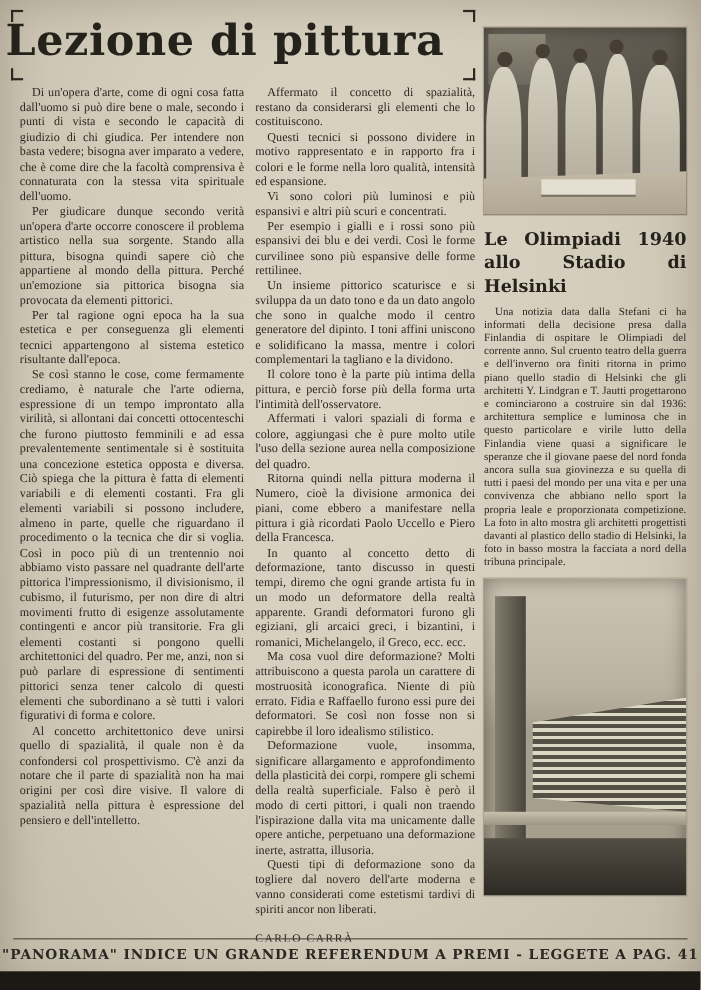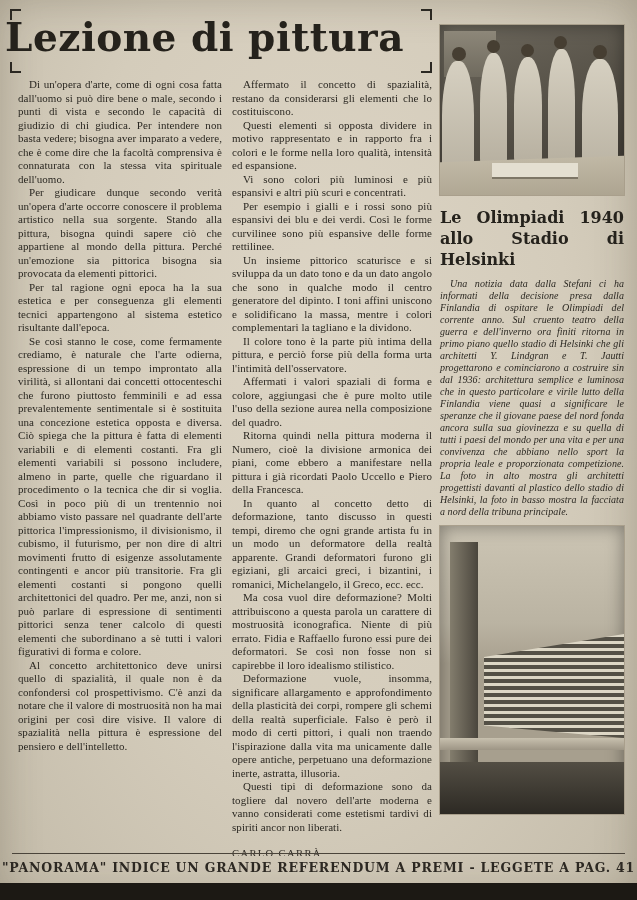--- a/index.html
+++ b/index.html
@@ -57,21 +57,21 @@
   .h5{left:153px;top:20px;width:14px;height:14px;}
   .table{left:-8px;right:-8px;bottom:-14px;height:50px;
          background:linear-gradient(#c0b8a5,#a89f8b);transform:skewY(-2deg);}
   .model{left:52px;bottom:18px;width:86px;height:14px;background:#e4dfd1;
          box-shadow:0 2px 0 #7d7666;}
 
   .side-title{margin:12px 0 8px 0;font-family:"DejaVu Serif", serif;font-weight:700;
               color:#25221c;}
   .side-title .line{display:block;font-size:16px;line-height:21px;
               text-align:justify;text-align-last:justify;}
-  .side-body{font-style:italic;font-size:10px;line-height:12px;text-align:justify;
+  .side-body{font-size:10px;line-height:12px;text-align:justify;
              text-indent:10px;hyphens:auto;letter-spacing:.05px;}
 
   .photo-bottom{height:288px;margin-top:8px;background:linear-gradient(#ccc5b4 0%,#bab3a2 34%,#a79f8e 48%);}
   .pb-tower{left:10px;top:16px;width:28px;height:262px;
             background:linear-gradient(90deg,#837d6d,#5c574c 70%,#4a463d);}
   .pb-facade{left:44px;right:0;top:108px;height:104px;
              background:repeating-linear-gradient(180deg,#ddd7c6 0 3px,#545046 3px 7px);
              clip-path:polygon(0 22%,100% 0,100% 100%,0 88%);}
   .pb-walk{left:0;right:0;top:212px;height:12px;background:linear-gradient(#c7c0ae,#9d9585);}
   .pb-ground{left:0;right:0;bottom:0;height:52px;background:linear-gradient(#534e44,#2d2a24);}
@@ -94,26 +94,26 @@
   <div class="mark bl"></div>
   <div class="mark br"></div>
 
   <h1 class="title">Lezione di pittura</h1>
 
   <div class="col col1">
     <p>Di un'opera d'arte, come di ogni cosa fatta dall'uomo si può dire bene o male, secondo i punti di vista e secondo le capacità di giudizio di chi giudica. Per intendere non basta vedere; bisogna aver imparato a vedere, che è come dire che la facoltà comprensiva è connaturata con la stessa vita spirituale dell'uomo.</p>
     <p>Per giudicare dunque secondo verità un'opera d'arte occorre conoscere il problema artistico nella sua sorgente. Stando alla pittura, bisogna quindi sapere ciò che appartiene al mondo della pittura. Perché un'emozione sia pittorica bisogna sia provocata da elementi pittorici.</p>
     <p>Per tal ragione ogni epoca ha la sua estetica e per conseguenza gli elementi tecnici appartengono al sistema estetico risultante dall'epoca.</p>
     <p>Se così stanno le cose, come fermamente crediamo, è naturale che l'arte odierna, espressione di un tempo improntato alla virilità, si allontani dai concetti ottocenteschi che furono piuttosto femminili e ad essa prevalentemente sentimentale si è sostituita una concezione estetica opposta e diversa. Ciò spiega che la pittura è fatta di elementi variabili e di elementi costanti. Fra gli elementi variabili si possono includere, almeno in parte, quelle che riguardano il procedimento o la tecnica che dir si voglia. Così in poco più di un trentennio noi abbiamo visto passare nel quadrante dell'arte pittorica l'impressionismo, il divisionismo, il cubismo, il futurismo, per non dire di altri movimenti frutto di esigenze assolutamente contingenti e ancor più transitorie. Fra gli elementi costanti si pongono quelli architettonici del quadro. Per me, anzi, non si può parlare di espressione di sentimenti pittorici senza tener calcolo di questi elementi che subordinano a sè tutti i valori figurativi di forma e colore.</p>
-    <p>Al concetto architettonico deve unirsi quello di spazialità, il quale non è da confondersi col prospettivismo. C'è anzi da notare che il valore di mostruosità non ha mai origini per così dire visive. Il valore di spazialità nella pittura è espressione del pensiero e dell'intelletto.</p>
+    <p>Al concetto architettonico deve unirsi quello di spazialità, il quale non è da confondersi col prospettivismo. C'è anzi da notare che il parte di spazialità non ha mai origini per così dire visive. Il valore di spazialità nella pittura è espressione del pensiero e dell'intelletto.</p>
   </div>
 
   <div class="col col2">
     <p>Affermato il concetto di spazialità, restano da considerarsi gli elementi che lo costituiscono.</p>
-    <p>Questi elementi si opposta dividere in motivo rappresentato e in rapporto fra i colori e le forme nella loro qualità, intensità ed espansione.</p>
+    <p>Questi tecnici si possono dividere in motivo rappresentato e in rapporto fra i colori e le forme nella loro qualità, intensità ed espansione.</p>
     <p>Vi sono colori più luminosi e più espansivi e altri più scuri e concentrati.</p>
     <p>Per esempio i gialli e i rossi sono più espansivi dei blu e dei verdi. Così le forme curvilinee sono più espansive delle forme rettilinee.</p>
     <p>Un insieme pittorico scaturisce e si sviluppa da un dato tono e da un dato angolo che sono in qualche modo il centro generatore del dipinto. I toni affini uniscono e solidificano la massa, mentre i colori complementari la tagliano e la dividono.</p>
     <p>Il colore tono è la parte più intima della pittura, e perciò forse più della forma urta l'intimità dell'osservatore.</p>
     <p>Affermati i valori spaziali di forma e colore, aggiungasi che è pure molto utile l'uso della sezione aurea nella composizione del quadro.</p>
     <p>Ritorna quindi nella pittura moderna il Numero, cioè la divisione armonica dei piani, come ebbero a manifestare nella pittura i già ricordati Paolo Uccello e Piero della Francesca.</p>
     <p>In quanto al concetto detto di deformazione, tanto discusso in questi tempi, diremo che ogni grande artista fu in un modo un deformatore della realtà apparente. Grandi deformatori furono gli egiziani, gli arcaici greci, i bizantini, i romanici, Michelangelo, il Greco, ecc. ecc.</p>
     <p>Ma cosa vuol dire deformazione? Molti attribuiscono a questa parola un carattere di mostruosità iconografica. Niente di più errato. Fidia e Raffaello furono essi pure dei deformatori. Se così non fosse non si capirebbe il loro idealismo stilistico.</p>
     <p>Deformazione vuole, insomma, significare allargamento e approfondimento della plasticità dei corpi, rompere gli schemi della realtà superficiale. Falso è però il modo di certi pittori, i quali non traendo l'ispirazione dalla vita ma unicamente dalle opere antiche, perpetuano una deformazione inerte, astratta, illusoria.</p>
     <p>Questi tipi di deformazione sono da togliere dal novero dell'arte moderna e vanno considerati come estetismi tardivi di spiriti ancor non liberati.</p>

